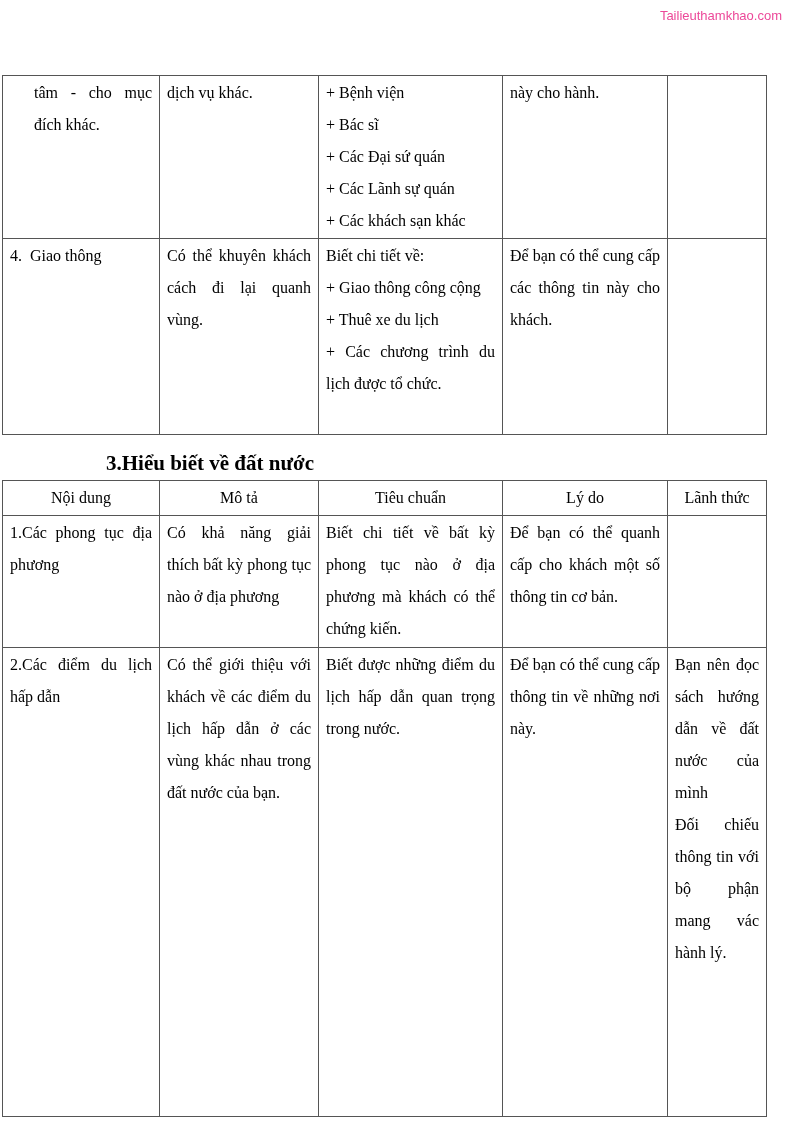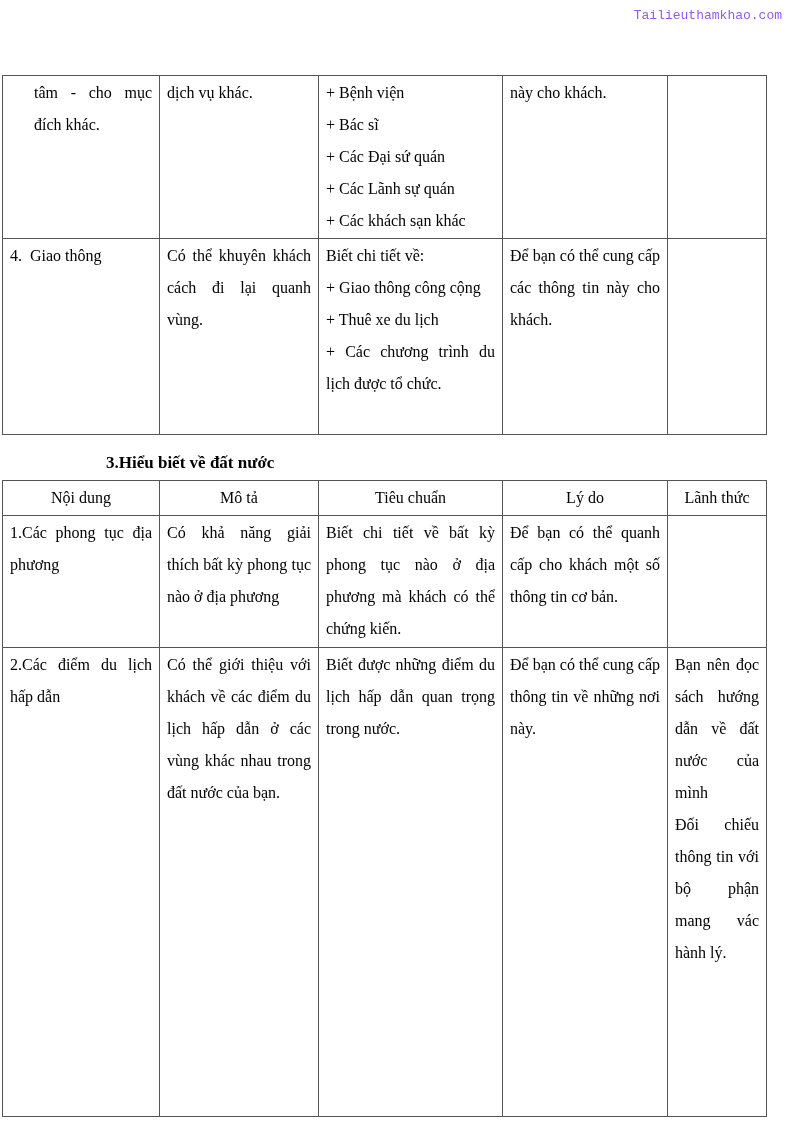--- a/index.html
+++ b/index.html
@@ -13,23 +13,23 @@
     height: 1123px;
     background: #ffffff;
     overflow: hidden;
     font-family: "Liberation Serif", "DejaVu Serif", serif;
     color: #000000;
   }
   .watermark {
     position: absolute;
     top: 8px;
     right: 12px;
-    font-family: Liberation Mono, monospace;
+    font-family: Liberation Sans, sans-serif;
     font-size: 13px;
-    color: #8b5cf6;
+    color: #ec4899;
   }
   .content {
     position: absolute;
     top: 75px;
     left: 2px;
     width: 766px;
   }
   table.doc {
     border-collapse: collapse;
     table-layout: fixed;
@@ -63,21 +63,21 @@
   
   #table1 tr.r0 { height: 162px; }
   #table1 tr.r1 { height: 196px; }
   #table2 tr.hdr { height: 28px; }
   #table2 tr.r0 { height: 132px; }
   #table2 tr.r1 { height: 469px; }
   
   #table1 tr.r0 td:first-child { padding-left: 31px; }
   .section-heading {
     margin: 15px 0 4px 104px;
-    font-size: 17px;
+    font-size: 21px;
     line-height: 26px;
     font-weight: bold;
   }
 </style>
 </head>
 <body>
 
 <div class="page">
 
   <div class="watermark">Tailieuthamkhao.com</div>
@@ -94,21 +94,21 @@
       </colgroup>
       <tbody>
         <tr class="r0">
           <td>tâm - cho mục đích khác.</td>
           <td>dịch vụ khác.</td>
           <td>+ Bệnh viện
 + Bác sĩ
 + Các Đại sứ quán
 + Các Lãnh sự quán
 + Các khách sạn khác</td>
-          <td>này cho khách.</td>
+          <td>này cho hành.</td>
           <td></td>
         </tr>
         <tr class="r1">
           <td>4. Giao thông</td>
           <td>Có thể khuyên khách cách đi lại quanh vùng.</td>
           <td>Biết chi tiết về:
 + Giao thông công cộng
 + Thuê xe du lịch
 + Các chương trình du lịch được tổ chức.</td>
           <td>Để bạn có thể cung cấp các thông tin này cho khách.</td>

